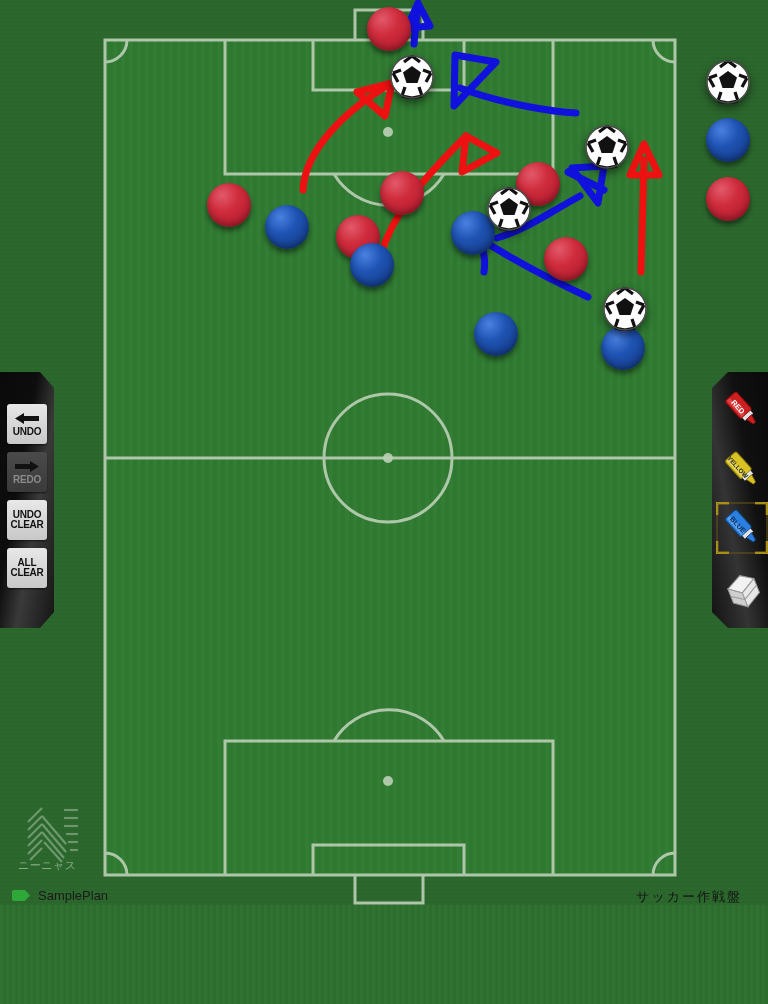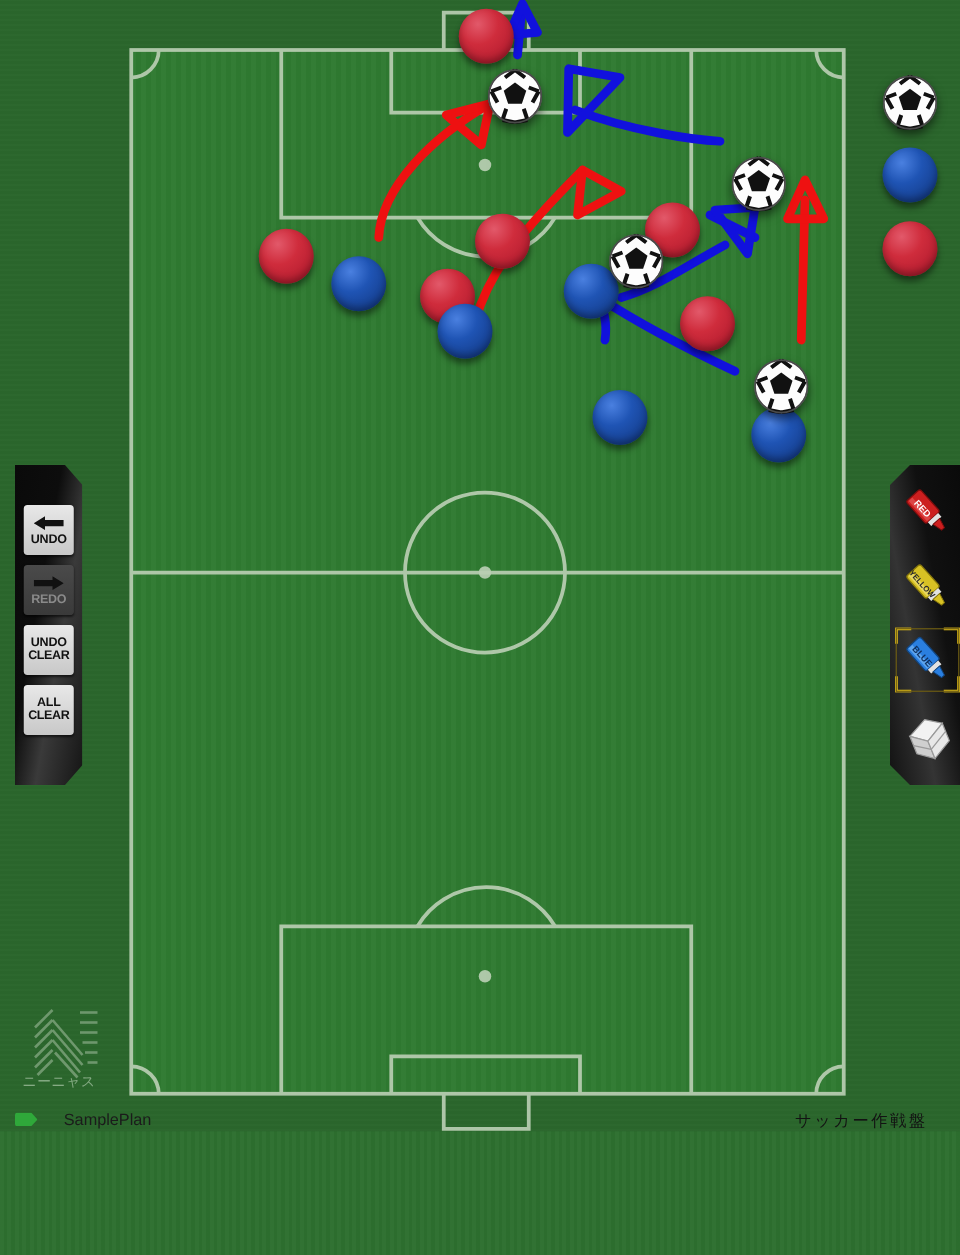--- a/index.html
+++ b/index.html
@@ -31,42 +31,42 @@
   .piece.red{background:radial-gradient(circle at 35% 28%, #e2596a 0%, #cf2c3c 38%, #a9162a 100%);
              box-shadow:0 4px 5px rgba(0,0,0,.45), inset 0 -3px 6px rgba(0,0,0,.30);}
   .piece.blue{background:radial-gradient(circle at 35% 28%, #4a80e0 0%, #1f54b4 38%, #10337a 100%);
              box-shadow:0 4px 5px rgba(0,0,0,.45), inset 0 -3px 6px rgba(0,0,0,.30);}
   .ball{position:absolute;width:44px;height:44px;transform:translate(-50%,-50%);
         filter:drop-shadow(0 4px 4px rgba(0,0,0,.5));}
 
   
   #left-panel{position:absolute;left:0;top:372px;width:54px;height:256px;
      background:linear-gradient(100deg,#0a0a0a 0%,#0d0d0d 38%,#3a3a3a 62%,#151515 100%);
-     clip-path:polygon(0 0, 40px 0, 54px 16px, 54px 240px, 40px 256px, 0 256px);margin-left:12px;}
+     clip-path:polygon(0 0, 40px 0, 54px 16px, 54px 240px, 40px 256px, 0 256px);}
   #right-panel{position:absolute;left:712px;top:372px;width:56px;height:256px;
      background:linear-gradient(260deg,#0a0a0a 0%,#101010 36%,#343434 64%,#121212 100%);
      clip-path:polygon(16px 0, 56px 0, 56px 256px, 16px 256px, 0 240px, 0 16px);}
 
   .btn{position:absolute;left:7px;width:40px;height:40px;border-radius:3px;
        background:linear-gradient(180deg,#e8e8e8,#c8c8c8);
        display:flex;flex-direction:column;align-items:center;justify-content:center;
        color:#111;font-weight:bold;line-height:1.0;box-shadow:0 1px 2px rgba(0,0,0,.6);}
   .btn.disabled{background:linear-gradient(180deg,#4a4a4a,#3a3a3a);color:#8a8a8a;}
   .btn .lbl{font-size:10px;letter-spacing:-.2px;}
   .btn .lbl2{font-size:10px;letter-spacing:-.3px;}
   .arrow-ico{width:24px;height:13px;margin-bottom:2px;}
 
   .tool{position:absolute;left:8px;width:44px;height:44px;}
   .sel-frame{position:absolute;left:4px;width:52px;height:52px;}
 
   
   #watermark{position:absolute;left:22px;top:800px;width:62px;height:72px;opacity:.45;}
   #wm-text{position:absolute;left:18px;top:858px;width:72px;
      font-size:11px;color:#cfe3cb;opacity:.55;letter-spacing:.5px;}
-  #plan-row{position:absolute;left:12px;top:888px;display:flex;align-items:center;gap:21px;}
+  #plan-row{position:absolute;left:12px;top:888px;display:flex;align-items:center;gap:8px;}
   #plan-flag{width:18px;height:11px;background:#2fa83a;
      clip-path:polygon(0 0,72% 0,100% 50%,72% 100%,0 100%);border-radius:2px;}
   #plan-label{font-size:13px;color:#1b1b1b;}
   #title-jp{position:absolute;right:26px;top:888px;font-size:13px;color:#131313;letter-spacing:2px;}
 </style>
 </head>
 <body>
 
 <div id="board">
 

